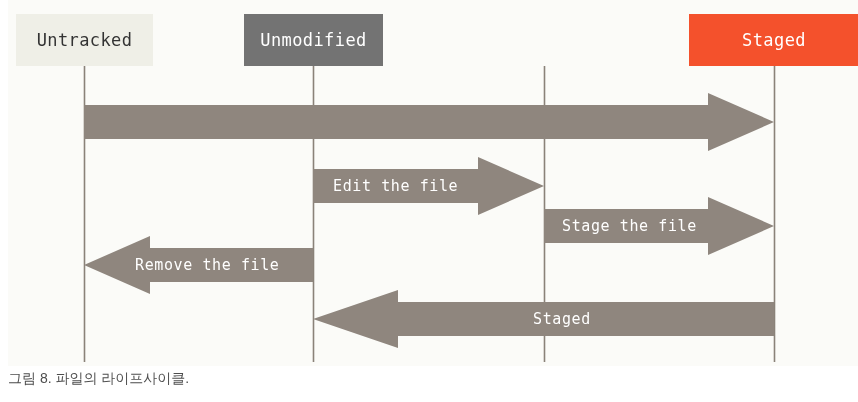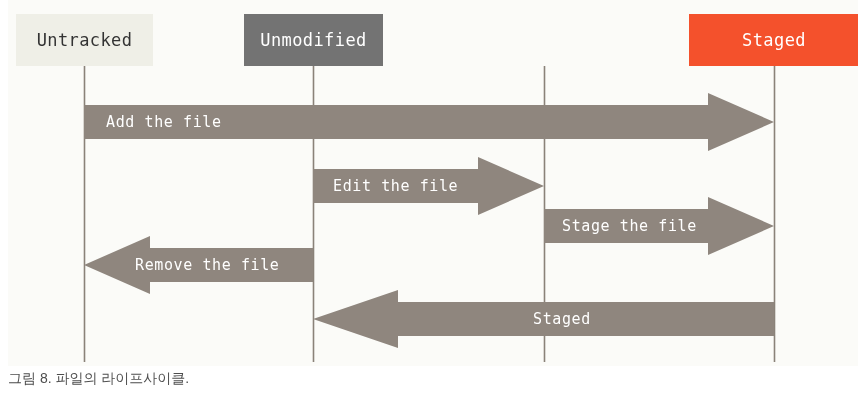--- a/index.html
+++ b/index.html
@@ -89,21 +89,20 @@
     <div class="state-box" style="left: 8px; top: 14px; width: 137px; height: 52px; background: rgb(239, 239, 231); color: rgb(51, 51, 51);">
       <span>Untracked</span>
     </div>
     <div class="state-box" style="left: 236px; top: 14px; width: 139px; height: 52px; background: #737373; color: rgb(255, 255, 255);">
       <span>Unmodified</span>
     </div>
     <div class="state-box" style="left: 681px; top: 14px; width: 170px; height: 52px; background: rgb(244, 81, 44); color: rgb(255, 255, 255);">
       <span>Staged</span>
     </div>
 
-    <div class="arrow-label" style="left: 98px; top: 113px; color: rgb(255, 255, 255);">Add the file</div>
     <div class="arrow-label" style="left: 554px; top: 217px; color: rgb(255, 255, 255);">Stage the file</div>
     <div class="arrow-label" style="left: 325px; top: 177px; color: rgb(255, 255, 255);">Edit the file</div>
     <div class="arrow-label" style="left: 127px; top: 256px; color: rgb(255, 255, 255);">Remove the file</div>
     <div class="arrow-label" style="left: 525px; top: 310px; color: rgb(255, 255, 255);">Staged</div>
 
   </div>
 
   <div id="caption">그림 8. 파일의 라이프사이클.</div>
 
 </div>

